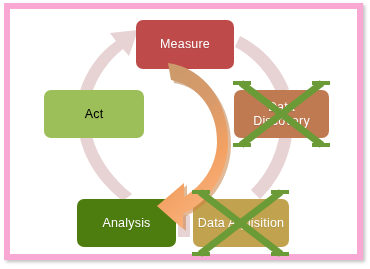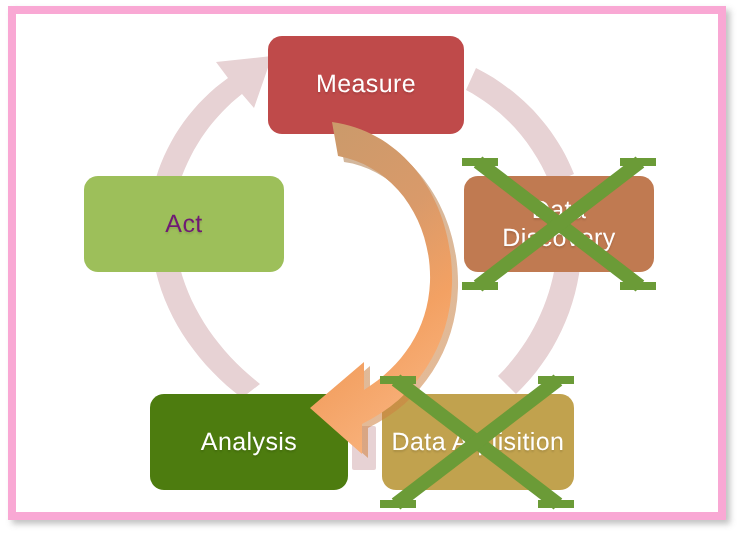--- a/index.html
+++ b/index.html
@@ -14,21 +14,21 @@
     height: 269px;
     overflow: hidden;
     background: #ffffff;
   }
   
   #frame {
     position: absolute;
     left: 4px; top: 3px;
     width: 359px; height: 257px;
     background: #ffffff;
-    border: 4px solid #f9a8d4;
+    border: 6px solid #f9a8d4;
     box-shadow: 2px 2px 3px rgba(120,120,120,0.45);
   }
   #canvas {
     position: absolute;
     left: 0; top: 0;
     width: 359px; height: 257px;
     overflow: hidden;
   }
   
   svg.layer {
@@ -108,21 +108,21 @@
       </div>
 
       <div class="node" id="node-aquisition" style="background: rgb(193, 162, 78); color: rgb(255, 255, 255);">
         <span>Data Aquisition</span>
       </div>
 
       <div class="node" id="node-analysis" style="background: #4d7c0f; color: rgb(255, 255, 255);">
         <span>Analysis</span>
       </div>
 
-      <div class="node" id="node-act" style="background: rgb(157, 191, 90); color: #701a75;">
+      <div class="node" id="node-act" style="background: rgb(157, 191, 90); color: #000000;">
         <span>Act</span>
       </div>
 
       <svg class="layer" viewBox="0 0 359 257" preserveAspectRatio="none">
         <defs>
           <linearGradient id="bigArrowGrad" x1="0" y1="0" x2="0.35" y2="1">
             <stop offset="0%" stop-color="#c99a6b"></stop>
             <stop offset="45%" stop-color="#d99a6a"></stop>
             <stop offset="75%" stop-color="#f3a163"></stop>
             <stop offset="100%" stop-color="#f8b079"></stop>

